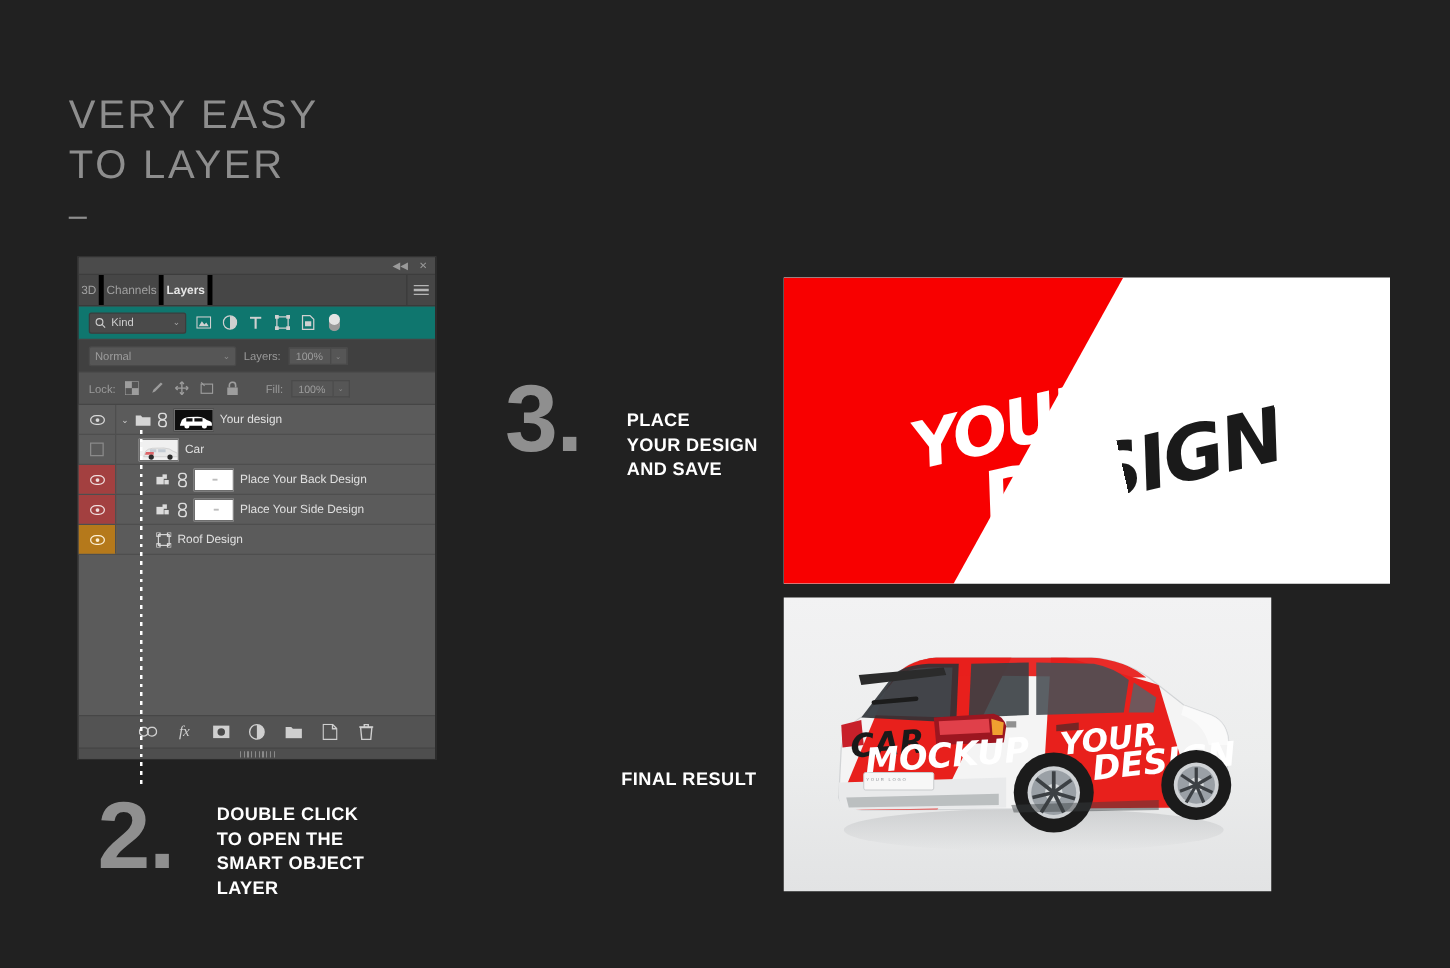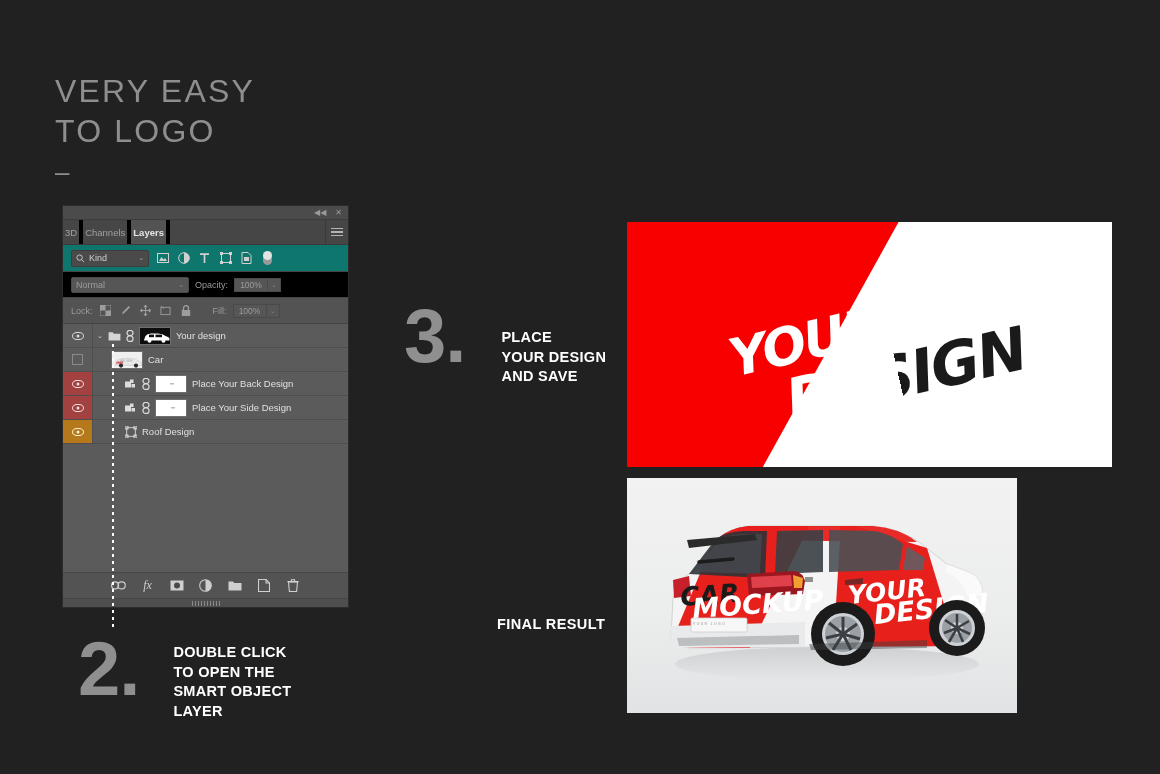--- a/index.html
+++ b/index.html
@@ -71,21 +71,21 @@
     width: 78px; height: 17px; background: #4a4a4a;
     border: 1px solid #3c3c3c; border-radius: 2px;
     display: flex; align-items: center; gap: 4px; padding: 0 4px;
     font-size: 9px; color: #cfcfcf; cursor: pointer;
   }
   .kind-select .chev { margin-left: auto; font-size: 7px; color: #a5a5a5; }
   .fic { width: 15px; height: 15px; display: flex; align-items: center; justify-content: center;
          color: #d0d0d0; cursor: pointer; }
   .fic svg { display: block; }
 
-  .ps-blend-row { height: 26px; background: #000000; }
+  .ps-blend-row { height: 26px; background: #404040; }
   .blend-select {
     width: 118px; height: 16px; background: #565656;
     border: 1px solid #4a4a4a; border-radius: 2px;
     display: flex; align-items: center; padding: 0 4px;
     font-size: 9px; color: #9d9d9d; cursor: pointer;
   }
   .blend-select .chev { margin-left: auto; font-size: 7px; color: #8c8c8c; }
   .lbl { font-size: 9px; color: #9a9a9a; }
   .num-field {
     width: 34px; height: 14px; background: #565656; border: 1px solid #4a4a4a;
@@ -237,21 +237,21 @@
     font-family: "Liberation Sans", sans-serif;
   }
 </style>
 </head>
 <body>
 
 <div id="root">
 
   <div class="headline">
     <div>VERY EASY</div>
-    <div>TO LOGO</div>
+    <div>TO LAYER</div>
     <div class="dash">–</div>
   </div>
 
   <div class="ps-panel">
 
     <div class="ps-titlebar">
       <span class="tb-btn">◀◀</span>
       <span class="tb-btn">✕</span>
     </div>
 
@@ -314,21 +314,21 @@
             <circle cx="4.5" cy="4.5" r="4.5" fill="#e4e4e4"></circle>
           </svg>
       </div>
     </div>
 
     <div class="ps-row ps-blend-row">
       <div class="blend-select">
         <span>Normal</span>
         <span class="chev">⌄</span>
       </div>
-      <span class="lbl">Opacity:</span>
+      <span class="lbl">Layers:</span>
       <div style="display:flex">
         <div class="num-field">100%</div>
         <div class="num-chev">⌄</div>
       </div>
     </div>
 
     <div class="ps-row ps-lock-row">
       <span class="lbl">Lock:</span>
       <div class="lockic">
         <svg width="11" height="11" viewBox="0 0 12 12">

